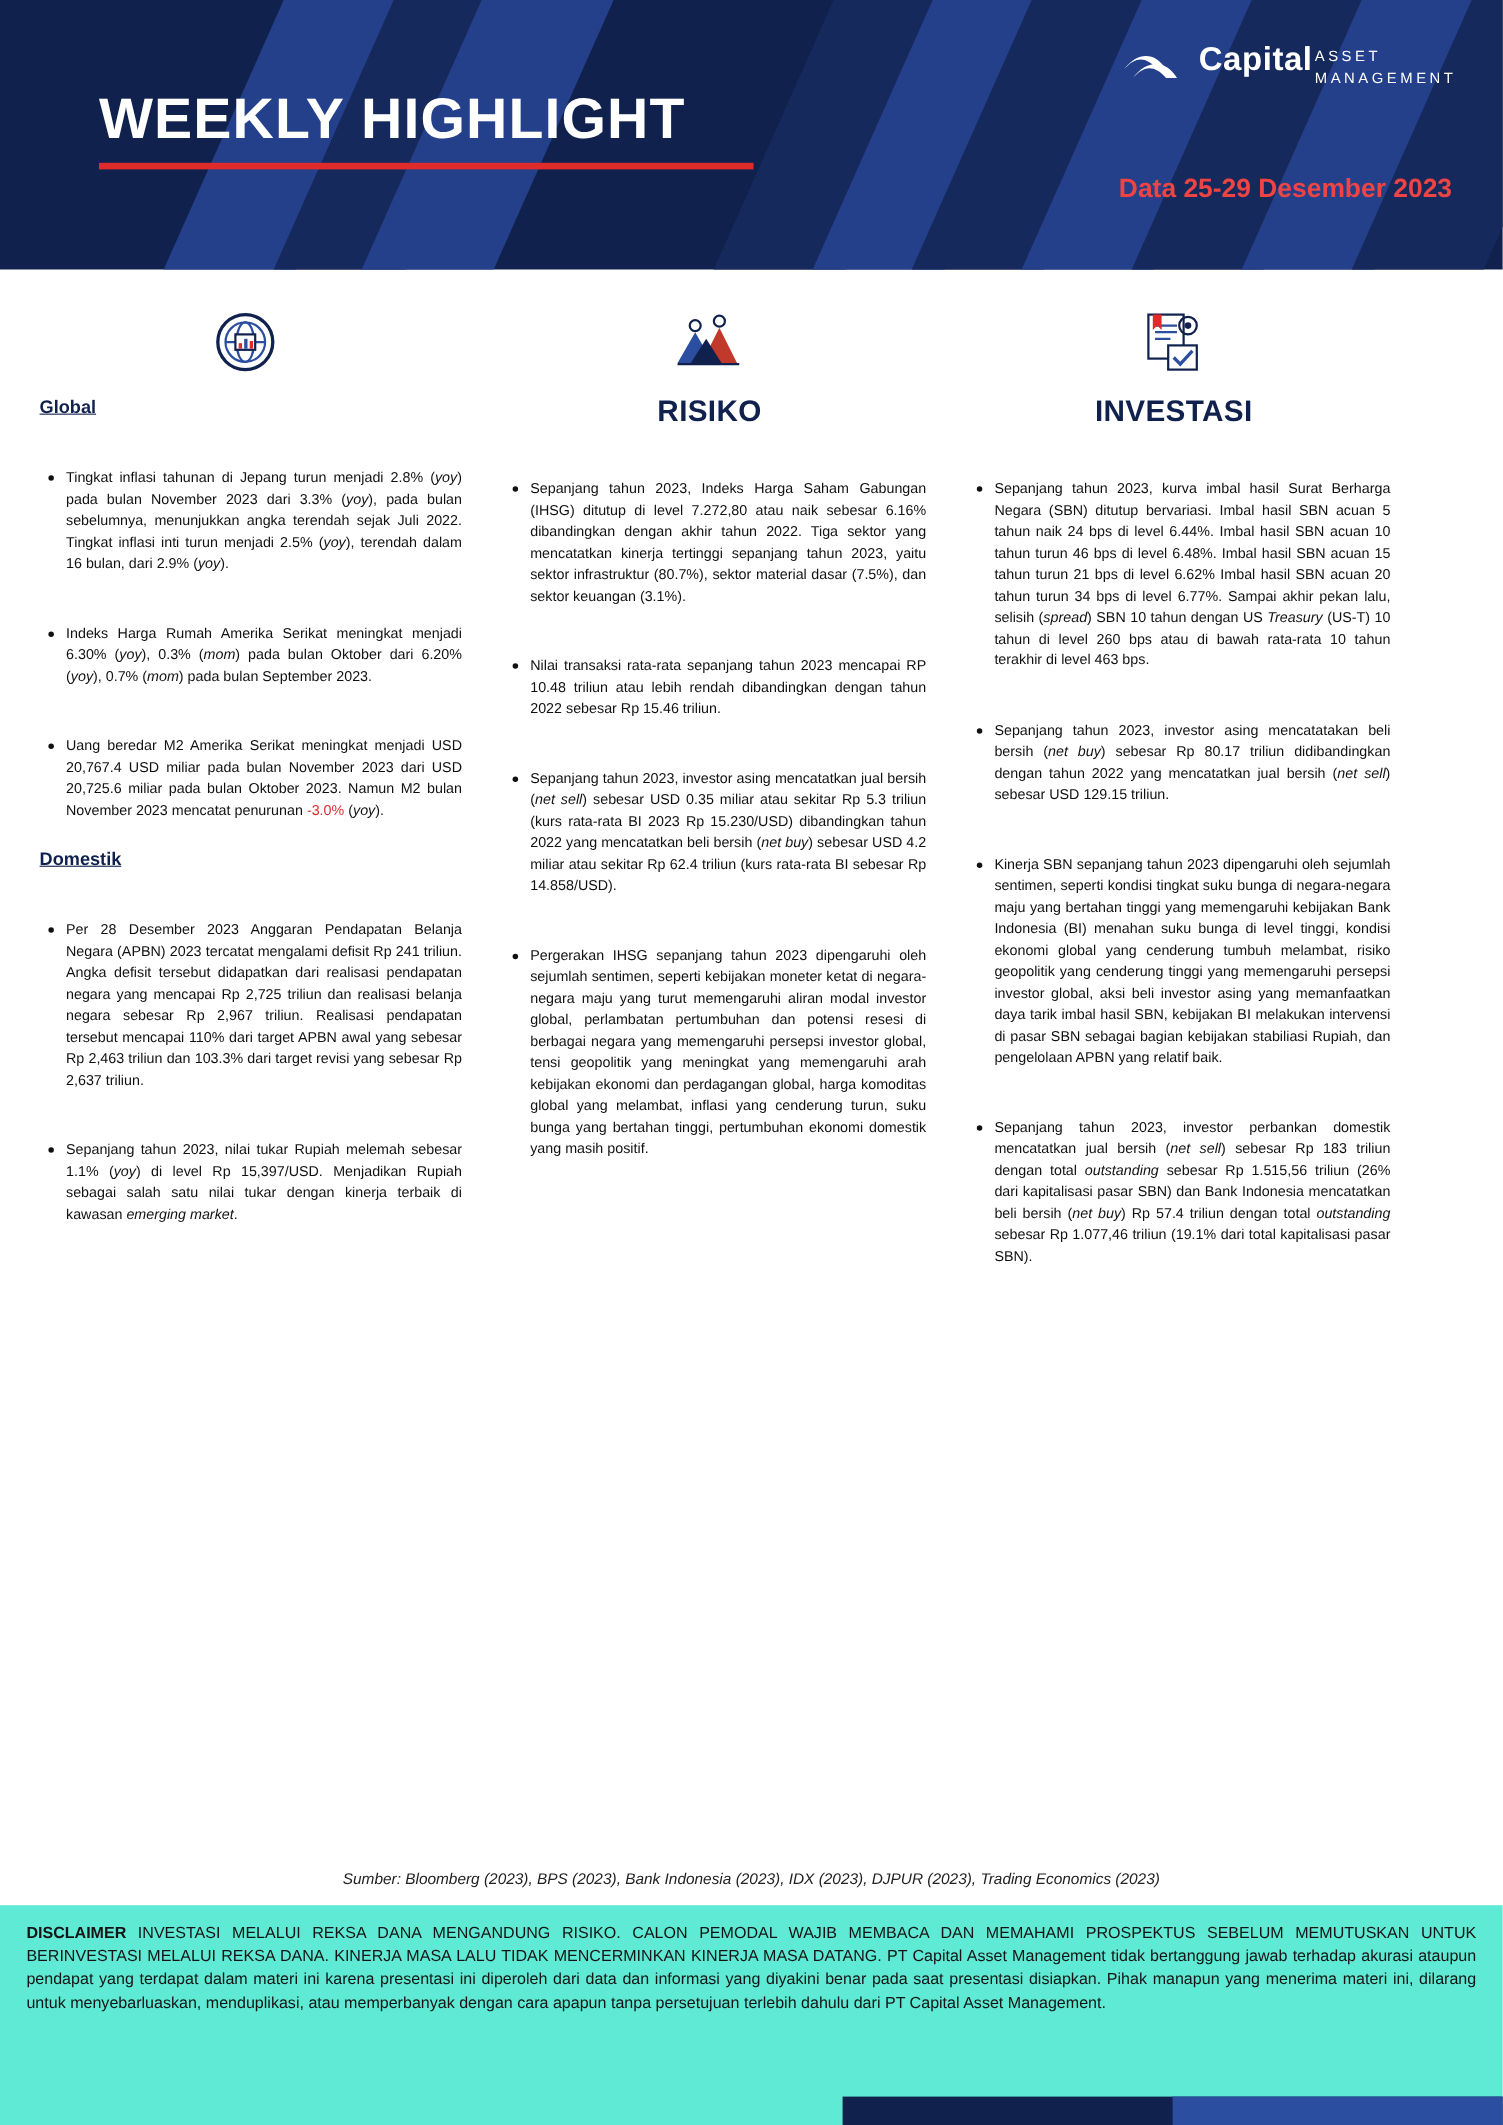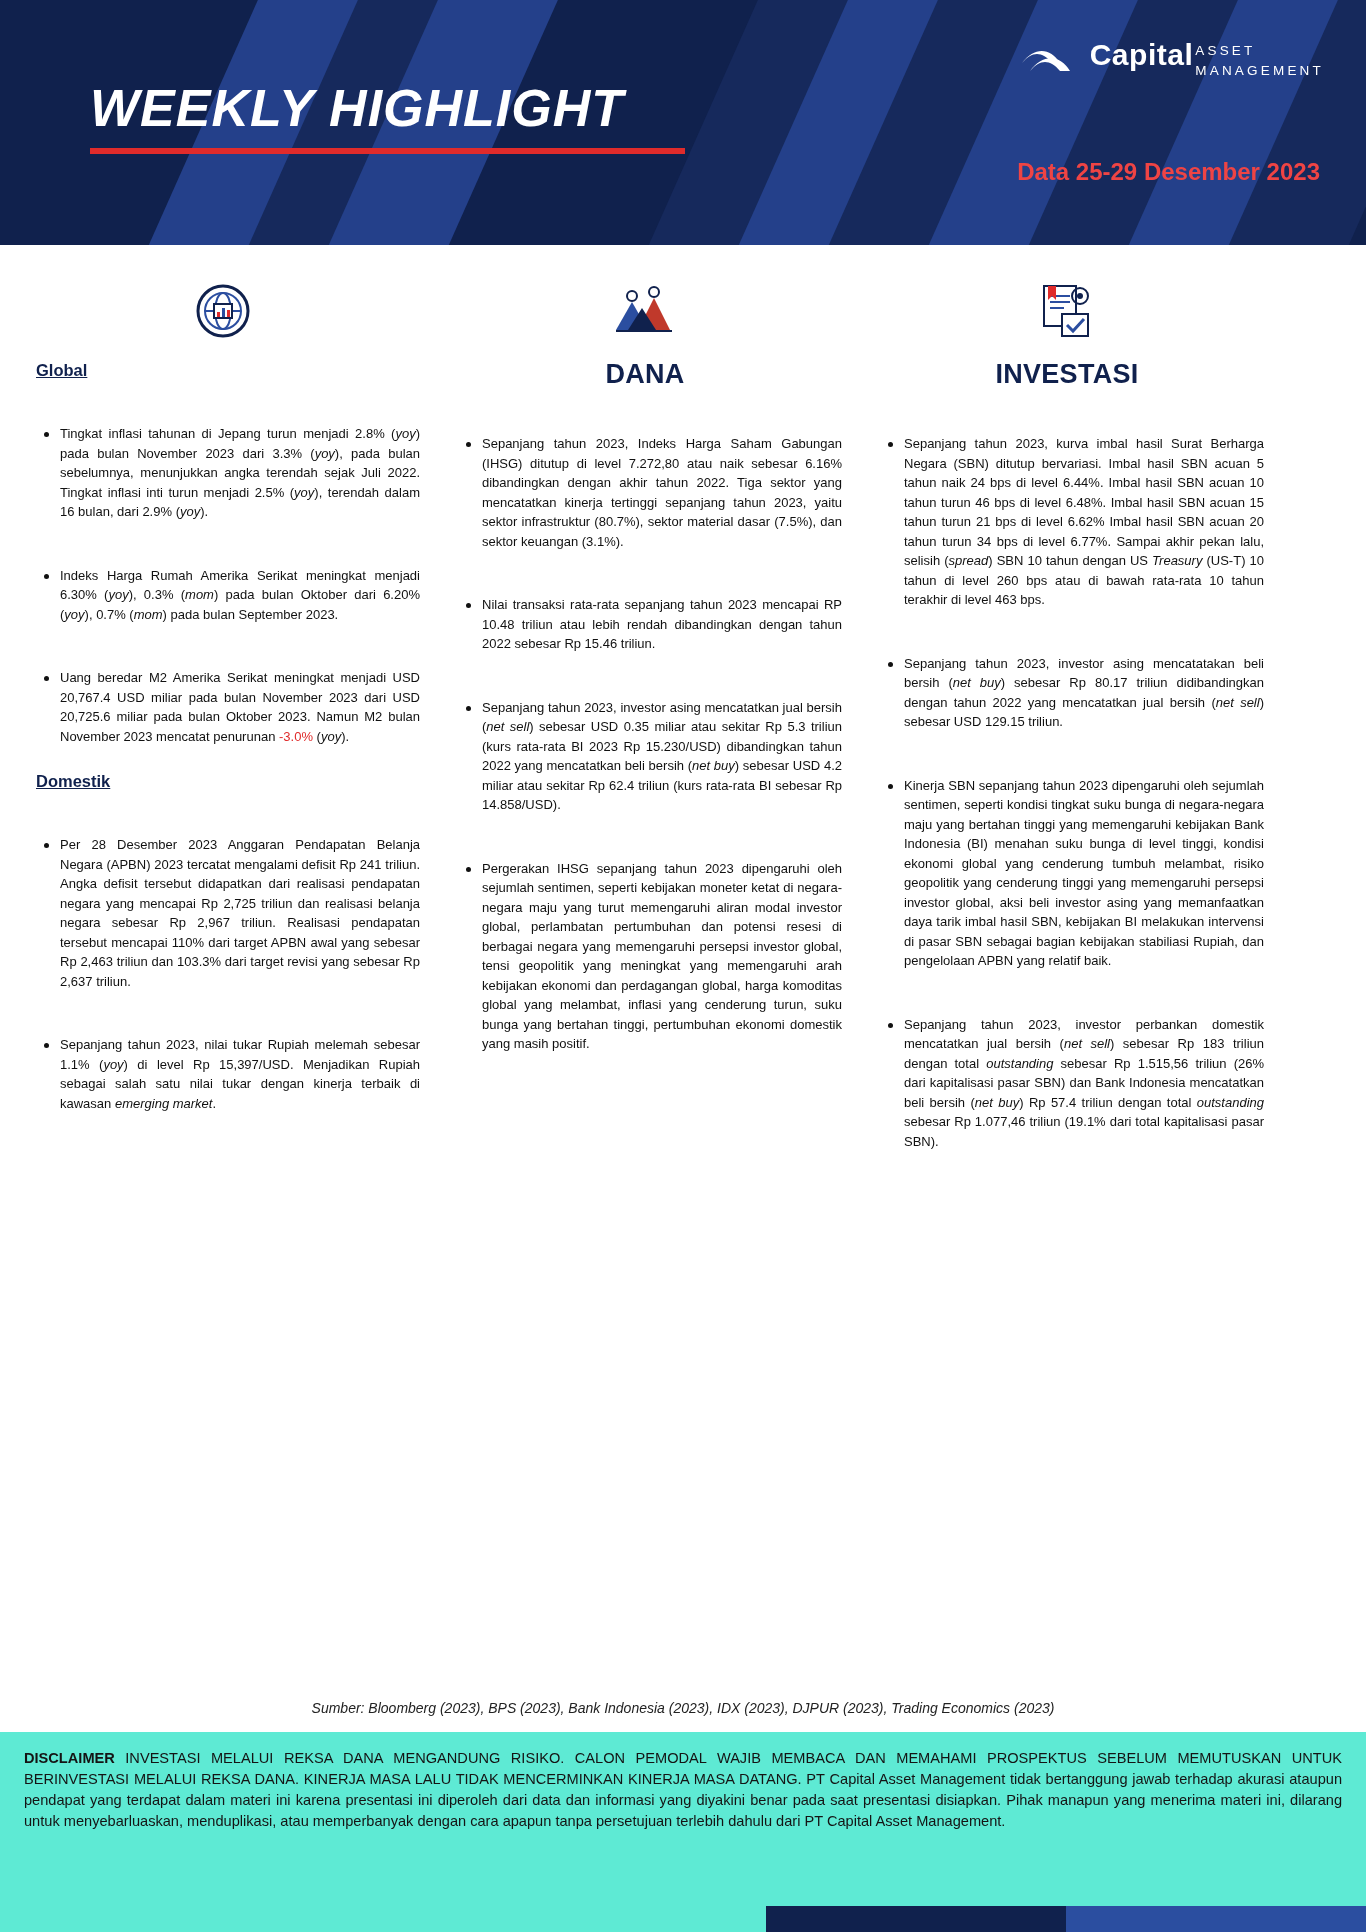--- a/index.html
+++ b/index.html
@@ -34,21 +34,20 @@
     height: 380px;
     background: #1b3068;
     transform: skewX(-24deg);
   }
   .chev.light { background: #24408a; }
   .chev.dark { background: #16295c; }
   .hdr-title-wrap {
     position: absolute;
     left: 90px;
     top: 82px;
-    font-style: italic;
   }
   .hdr-title {
     font-size: 52px;
     font-weight: bold;
     color: #ffffff;
     letter-spacing: 1px;
     line-height: 1;
     font-family: "Liberation Sans", sans-serif;
   }
   .hdr-underline {
@@ -267,21 +266,21 @@
     <div class="col-icon">
       <svg class="icon-box" viewBox="0 0 74 74">
         <path d="M8 56 L24 28 L40 56 Z" fill="#2b4ea0"></path>
         <path d="M30 56 L46 24 L62 56 Z" fill="#c0392b"></path>
         <path d="M20 56 L34 34 L48 56 Z" fill="#10214d"></path>
         <circle cx="24" cy="22" r="5" fill="none" stroke="#10214d" stroke-width="2"></circle>
         <circle cx="46" cy="18" r="5" fill="none" stroke="#10214d" stroke-width="2"></circle>
         <line x1="8" y1="57" x2="64" y2="57" stroke="#10214d" stroke-width="2"></line>
       </svg>
     </div>
-    <div class="col-title">DANA</div>
+    <div class="col-title">RISIKO</div>
     <ul class="bullets">
       <li>Sepanjang tahun 2023, Indeks Harga Saham Gabungan (IHSG) ditutup di level 7.272,80 atau naik sebesar 6.16% dibandingkan dengan akhir tahun 2022. Tiga sektor yang mencatatkan kinerja tertinggi sepanjang tahun 2023, yaitu sektor infrastruktur (80.7%), sektor material dasar (7.5%), dan sektor keuangan (3.1%).</li>
       <li>Nilai transaksi rata-rata sepanjang tahun 2023 mencapai RP 10.48 triliun atau lebih rendah dibandingkan dengan tahun 2022 sebesar Rp 15.46 triliun.</li>
       <li>Sepanjang tahun 2023, investor asing mencatatkan jual bersih (<em>net sell</em>) sebesar USD 0.35 miliar atau sekitar Rp 5.3 triliun (kurs rata-rata BI 2023 Rp 15.230/USD) dibandingkan tahun 2022 yang mencatatkan beli bersih (<em>net buy</em>) sebesar USD 4.2 miliar atau sekitar Rp 62.4 triliun (kurs rata-rata BI sebesar Rp 14.858/USD).</li>
       <li>Pergerakan IHSG sepanjang tahun 2023 dipengaruhi oleh sejumlah sentimen, seperti kebijakan moneter ketat di negara-negara maju yang turut memengaruhi aliran modal investor global, perlambatan pertumbuhan dan potensi resesi di berbagai negara yang memengaruhi persepsi investor global, tensi geopolitik yang meningkat yang memengaruhi arah kebijakan ekonomi dan perdagangan global, harga komoditas global yang melambat, inflasi yang cenderung turun, suku bunga yang bertahan tinggi, pertumbuhan ekonomi domestik yang masih positif.</li>
     </ul>
   </div>
 
   <div class="col col-right">
     <div class="col-icon">

